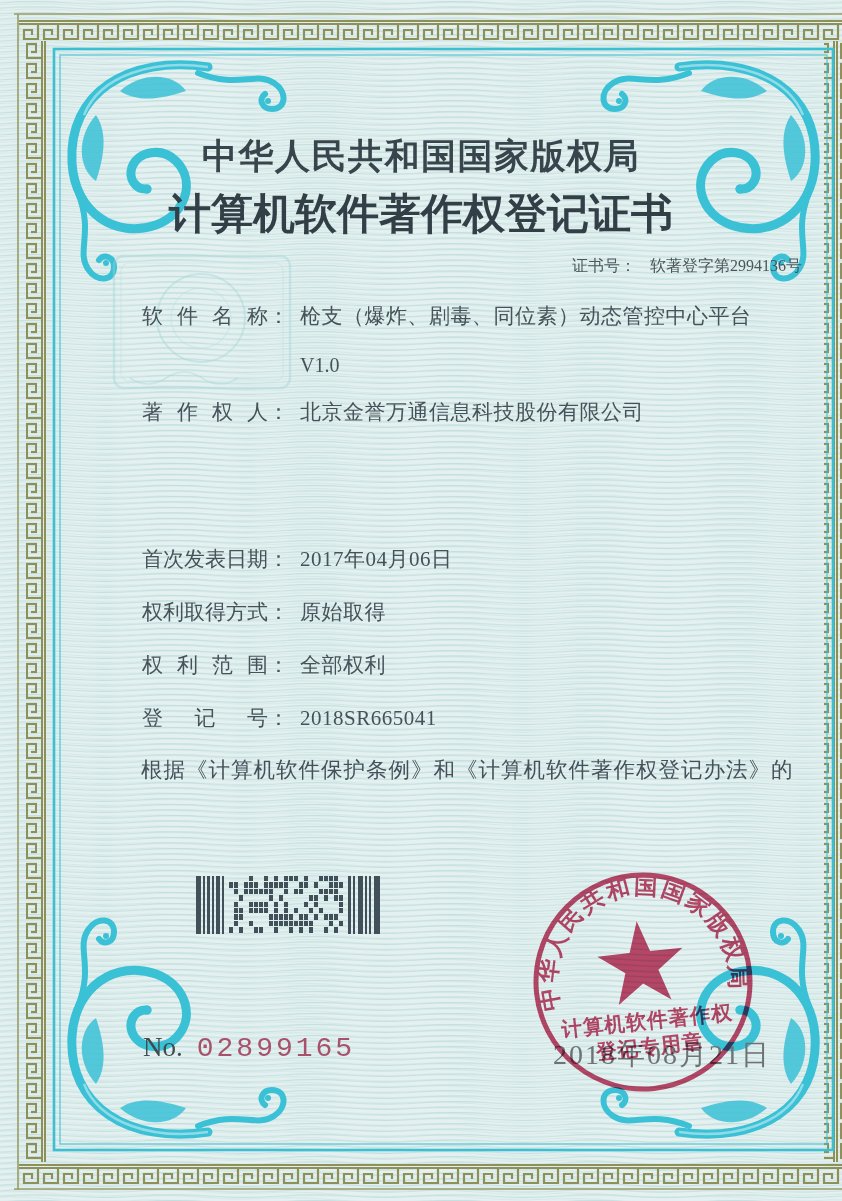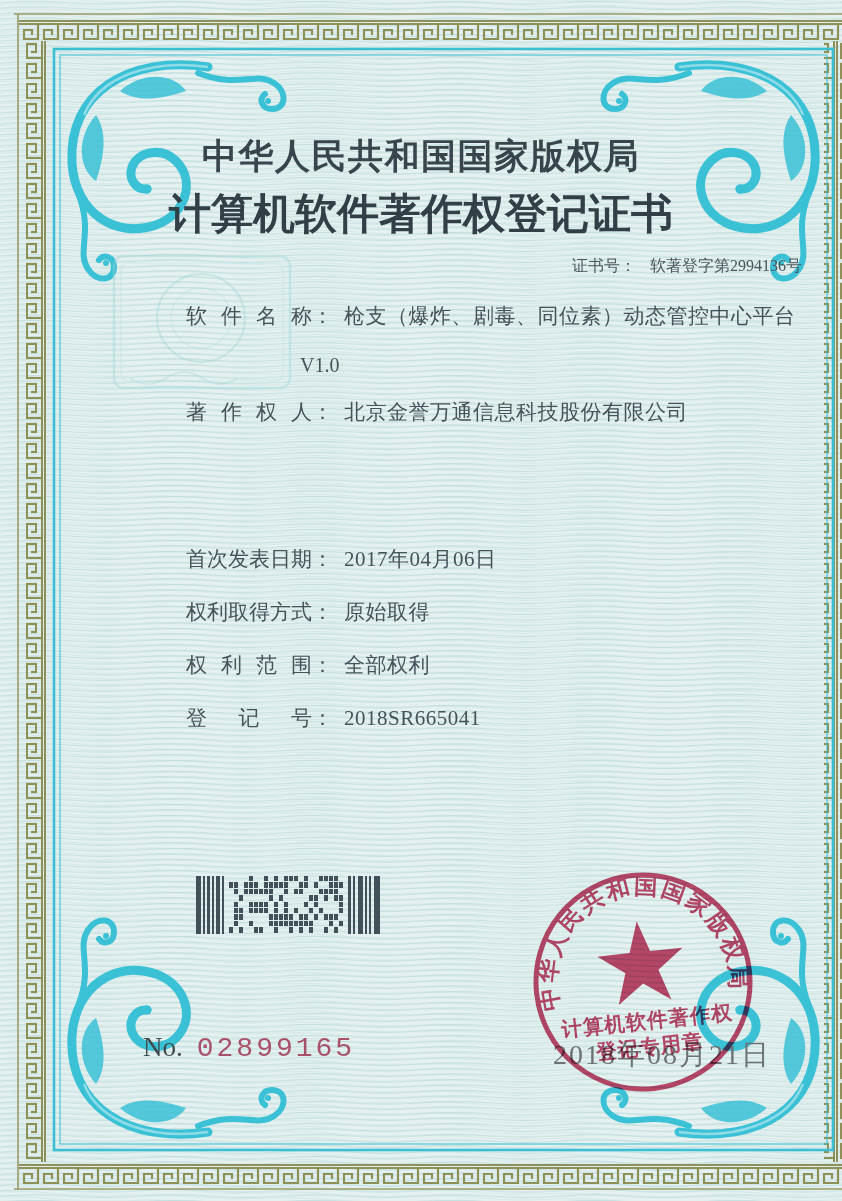--- a/index.html
+++ b/index.html
@@ -14,21 +14,21 @@
   .abs { position:absolute; white-space:nowrap; }
 
   .authority { left:0; top:133px; width:842px; text-align:center;
     font-size:35px; font-weight:bold; letter-spacing:1.5px; color:#39454c; }
   .cert-title { left:0; top:186px; width:842px; text-align:center;
     font-size:42px; font-weight:bold; color:#333f47; }
   .certno { left:572px; top:256px; font-size:16px; color:#4b565c; }
   .certno .v { margin-left:14px; }
 
   .row { left:142px; font-size:21px; color:#465259; }
-  .row .lbl { display:inline-block; width:126px; text-align:justify; text-align-last:justify; vertical-align:top;margin-left:44px; }
+  .row .lbl { display:inline-block; width:126px; text-align:justify; text-align-last:justify; vertical-align:top; }
   .row .colon { display:inline-block; }
   .row .val { display:inline-block; margin-left:11px; letter-spacing:0.5px; }
   .extra { left:300px; font-size:20px; color:#465259; }
 
   .statement { left:97px; width:700px; font-size:21.5px; color:#44515a; letter-spacing:1px; }
   .indent { text-indent:44px; }
 
   .barcode { left:196px; top:876px; width:196px; height:58px; }
   .barcode div { position:absolute; background:#42505a; }
 
@@ -124,20 +124,21 @@
   </div>
 
   <div class="abs row" style="top:651px">
     <span class="lbl">权利范围</span><span class="colon">：</span><span class="val">全部权利</span>
   </div>
 
   <div class="abs row" style="top:704px">
     <span class="lbl">登记号</span><span class="colon">：</span><span class="val">2018SR665041</span>
   </div>
 
+  <div class="abs statement indent" style="top:755px">根据《计算机软件保护条例》和《计算机软件著作权登记办法》的</div>
 
   <div class="abs barcode">
       <div style="left: 0px; top: 0px; width: 5px; height: 58px;"></div>
       <div style="left: 7px; top: 0px; width: 2px; height: 58px;"></div>
       <div style="left: 11px; top: 0px; width: 3px; height: 58px;"></div>
       <div style="left: 16px; top: 0px; width: 2px; height: 58px;"></div>
       <div style="left: 20px; top: 0px; width: 4px; height: 58px;"></div>
       <div style="left: 26px; top: 0px; width: 2px; height: 58px;"></div>
       <div style="left: 33px; top: 6.4px; width: 4.2px; height: 5.4px;"></div>
       <div style="left: 33px; top: 51.2px; width: 4.2px; height: 5.4px;"></div>

